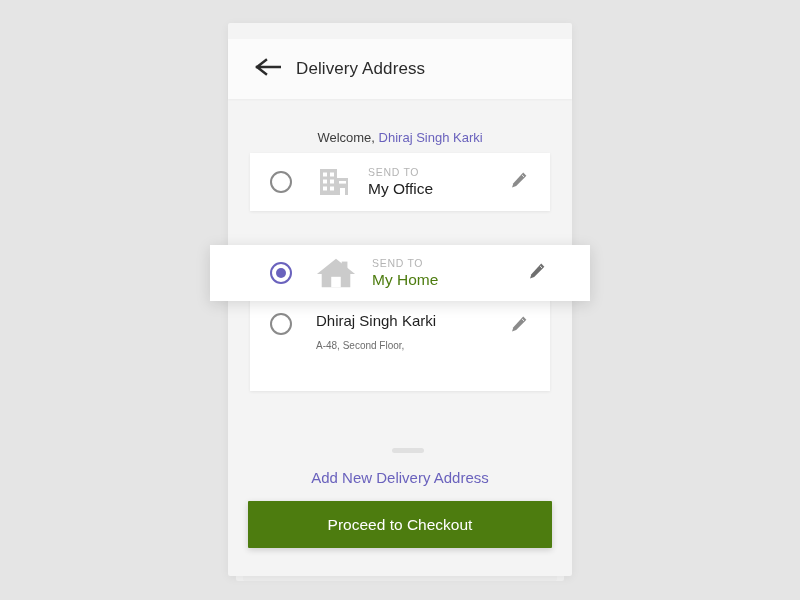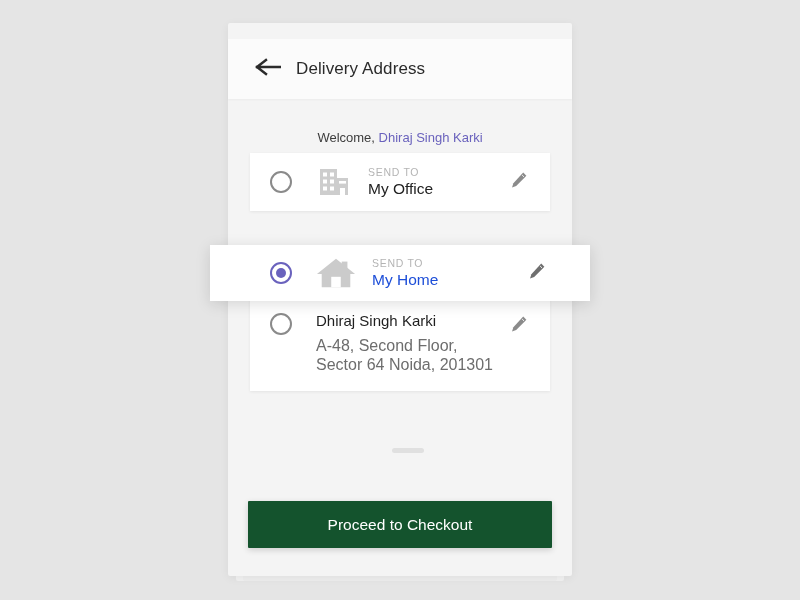--- a/index.html
+++ b/index.html
@@ -159,29 +159,29 @@
     letter-spacing: 0.7px;
     color: #b4b4b4;
     text-transform: uppercase;
     line-height: 13px;
   }
   .place-name {
     font-size: 15.5px;
     color: #222222;
     line-height: 20px;
   }
-  .place-name.accent { color: #1d4ed8; }
+  .place-name.accent { color: #4d7c0f; }
 
   .person-name {
     font-size: 15px;
     color: #1f1f1f;
     line-height: 20px;
   }
   .person-address {
-    font-size: 16px;
+    font-size: 10px;
     color: #6d6d6d;
     line-height: 19px;
   }
 
   .edit-button {
     width: 26px;
     height: 26px;
     display: flex;
     align-items: center;
     justify-content: center;
@@ -212,21 +212,21 @@
     cursor: pointer;
   }
 
   
   #checkout-button {
     position: absolute;
     left: 20px;
     top: 478px;
     width: 304px;
     height: 47px;
-    background: #14532d;
+    background: #4d7c0f;
     color: #ffffff;
     font-size: 15.5px;
     font-family: "Liberation Sans", sans-serif;
     border: none;
     border-radius: 1px;
     cursor: pointer;
     box-shadow: 0 2px 6px rgba(0,0,0,0.16);
   }
 </style>
 </head>
@@ -303,30 +303,30 @@
         </svg>
       </span>
     </div>
   </div>
 
   <div id="card-personal" class="address-card">
     <div class="radio" style="margin-left:20px;margin-top:22px;"></div>
     <div style="margin-left:24px;margin-top:20px;flex:1 1 auto;">
       <div class="person-name">Dhiraj Singh Karki</div>
       <div class="person-address" style="margin-top:5px;">A-48, Second Floor,</div>
-      <div class="person-address">Sector 64 Noida, 201301</div>
     </div>
     <div class="edit-button" style="margin-right:18px;margin-top:22px;">
       <span>
         <svg width="18" height="18" viewBox="0 0 18 18">
           <path d="M13.2 1.6 L16.4 4.8 L6.2 15 L2 16.4 L3.4 12.2 Z" fill="#8b8b8b"></path>
           <path d="M12.1 4.0 L14.0 5.9" stroke="#ffffff" stroke-width="0.9"></path>
         </svg>
       </span>
     </div>
   </div>
 
   <div id="divider-handle"></div>
 
+  <div id="add-new-address">Add New Delivery Address</div>
 
   <button id="checkout-button">Proceed to Checkout</button>
 
 </div>
 
 </body></html>

